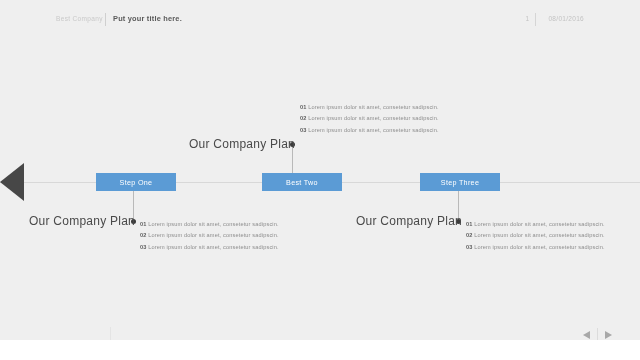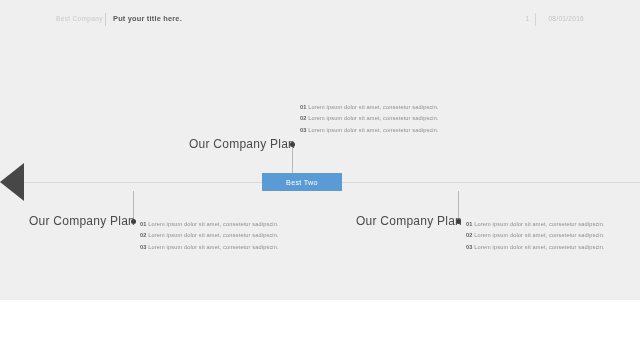--- a/index.html
+++ b/index.html
@@ -6,21 +6,21 @@
     margin: 0;
     padding: 0;
     background: #ffffff;
   }
   body {
     font-family: "Liberation Sans", sans-serif;
   }
   .slide {
     position: relative;
     width: 640px;
-    height: 300px;
+    height: 340px;
     background: #efefef;
     overflow: hidden;
   }
 
   
   .header {
     position: absolute;
     left: 0; top: 0;
     width: 640px;
     height: 40px;
@@ -185,21 +185,23 @@
     <div class="hdr-divider"></div>
     <div class="hdr-title">Put your title here.</div>
     <div class="hdr-page">1</div>
     <div class="hdr-divider2"></div>
     <div class="hdr-date">08/01/2016</div>
   </div>
 
   <div class="baseline"></div>
   <div class="arrow-left"></div>
 
+  <div class="step-box step-one">Step One</div>
   <div class="step-box step-two">Best Two</div>
+  <div class="step-box step-three">Step Three</div>
 
   <div class="connector conn-one"></div>
   <div class="connector conn-two"></div>
   <div class="connector conn-three"></div>
   <div class="dot dot-one"></div>
   <div class="dot dot-two"></div>
   <div class="dot dot-three"></div>
 
   <div class="callout-title title-top">Our Company Plan</div>
   <div class="callout-body body-top"><b>01</b> Lorem ipsum dolor sit amet, consetetur sadipscin. <b>02</b> Lorem ipsum dolor sit amet, consetetur sadipscin. <b>03</b> Lorem ipsum dolor sit amet, consetetur sadipscin.</div>

